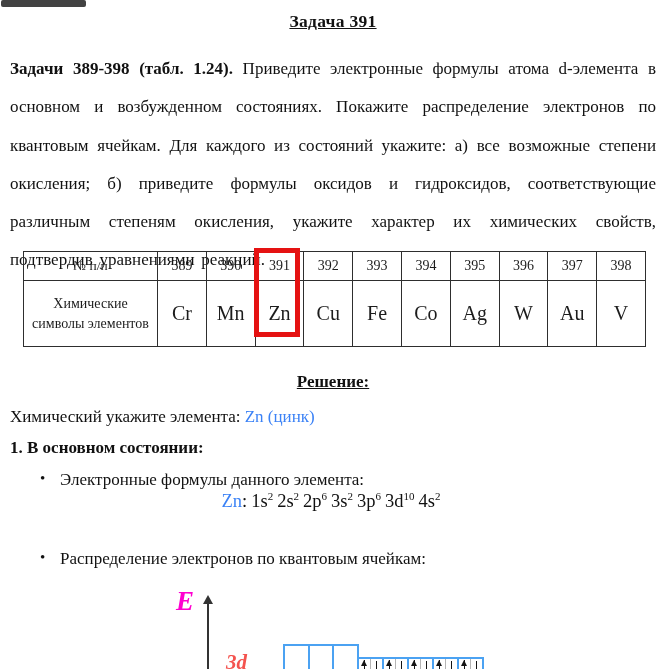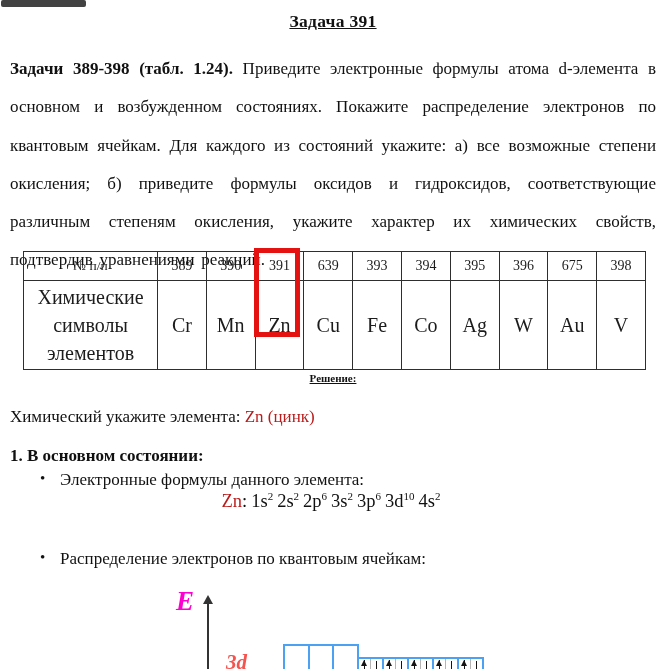--- a/index.html
+++ b/index.html
@@ -24,33 +24,33 @@
     font-size:17px; line-height:38.3px; text-align:justify; word-spacing:2.5px; }
   .problem-par .lead { font-weight:bold; }
 
   
   .table-wrap { left:23px; top:251px; width:623px; }
   table.data { border-collapse:collapse; width:623px; table-layout:fixed; color:#1c1c1c; }
   table.data td, table.data th { border:1px solid #2e2e2e; text-align:center; vertical-align:middle; font-weight:normal; }
   tr.row-num { height:29px; }
   tr.row-sym { height:66px; }
   .cell-label { font-size:13.5px; }
-  .cell-head { font-size:20px; line-height:1.4; padding:2px 8px; }
+  .cell-head { font-size:14px; line-height:1.4; padding:2px 8px; }
   .cell-num { font-size:14px; font-weight:bold; }
   .cell-sym { font-size:20px; }
   .hl-box { position:absolute; left:231px; top:-3px; width:46px; height:89px;
     border:5px solid #e51212; pointer-events:none; }
 
-  .sol-heading { left:0; top:372px; width:666px; text-align:center; font-size:11px; font-weight:bold; }
+  .sol-heading { left:0; top:372px; width:666px; text-align:center; font-size:17px; font-weight:bold; }
   .sol-heading span { text-decoration:underline; }
 
   .sym-line { left:10px; top:407px; font-size:17px; }
-  .red { color:#b91c1c; }
-
-  .state1 { left:10px; top:438px; font-size:17px; font-weight:bold;margin-top:8px; }
+  .red { color:#3b82f6; }
+
+  .state1 { left:10px; top:438px; font-size:17px; font-weight:bold; }
 
   .bullet-line { font-size:17px; }
   .bullet-line .dot { position:absolute; left:40px; top:0; font-size:15px; }
   .bullet-line .btxt { position:absolute; left:60px; top:0; white-space:nowrap; }
   .b1 { left:0; top:470px; width:666px; height:24px; }
   .b2 { left:0; top:549px; width:666px; height:24px; }
 
   .formula { left:0; top:490px; width:666px; text-align:center;
     font-size:18.5px; white-space:nowrap; }
   .formula .term { margin-right:4px; }
@@ -106,26 +106,26 @@
           <col>
           <col>
           <col>
       </colgroup>
       <tbody>
           <tr class="row-num">
         <th class="cell-label">№ п/п</th>
         <td class="cell-num">389</td>
         <td class="cell-num">390</td>
         <td class="cell-num">391</td>
-        <td class="cell-num">639</td>
+        <td class="cell-num">392</td>
         <td class="cell-num">393</td>
         <td class="cell-num">394</td>
         <td class="cell-num">395</td>
         <td class="cell-num">396</td>
-        <td class="cell-num">675</td>
+        <td class="cell-num">397</td>
         <td class="cell-num">398</td>
       </tr>
       <tr class="row-sym">
         <th class="cell-head">Химические символы элементов</th>
         <td class="cell-sym">Cr</td>
         <td class="cell-sym">Mn</td>
         <td class="cell-sym">Zn</td>
         <td class="cell-sym">Cu</td>
         <td class="cell-sym">Fe</td>
         <td class="cell-sym">Co</td>

